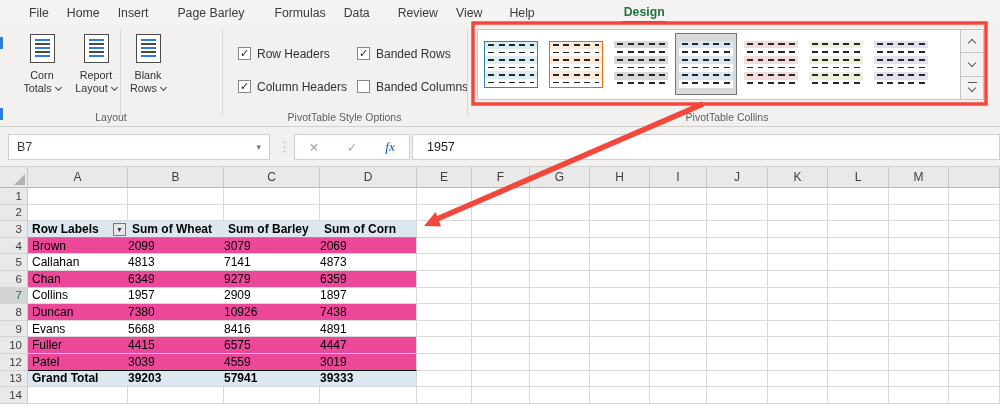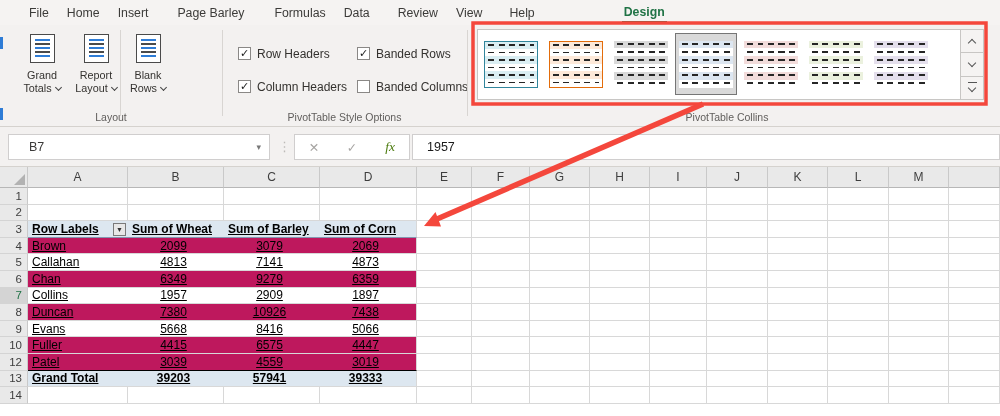--- a/index.html
+++ b/index.html
@@ -61,48 +61,48 @@
   .cv.dn { transform:rotate(45deg); margin-bottom:3px; }
   .morebar { width:9px; height:1.6px; background:#555; margin-bottom:2px; }
 
   .sliver { position:absolute; left:0; width:3px; background:#2E7CD6; }
 
   
   .fbar { position:absolute; left:0; top:127px; width:1000px; height:40px;
           background:#F3F1F0; border-bottom:1px solid #D5D2CE; }
   .namebox { position:absolute; left:8px; top:7px; width:262px; height:26px; background:#fff;
              border:1px solid #D0CECE; display:flex; align-items:center; font-size:12.5px; color:#3b3a39; }
-  .namebox .nbtxt { flex:1; padding-left:20px; }
+  .namebox .nbtxt { flex:1; padding-left:8px; }
   .namebox .dd { padding-right:8px; font-size:9px; color:#777; cursor:default; }
   .fdots { position:absolute; left:278px; top:12px; font-size:13px; color:#bdbbb8; }
   .fbtns { position:absolute; left:294px; top:7px; width:116px; height:26px; background:#fff;
            border:1px solid #D0CECE; display:flex; align-items:center; }
   .fbtn { flex:1; text-align:center; font-size:12.5px; color:#A8A6A4; cursor:default; }
-  .fbtn.fx { color:#4d7c0f; font-family:"Liberation Serif", serif; font-style:italic; font-size:13.5px; }
+  .fbtn.fx { color:#0369a1; font-family:"Liberation Serif", serif; font-style:italic; font-size:13.5px; }
   .finput { position:absolute; left:412px; top:7px; width:588px; height:26px; background:#fff;
             border:1px solid #D0CECE; font-size:12.5px; color:#1a1a1a; line-height:24px; padding-left:14px; }
 
   
   .grid { position:absolute; left:0; top:167px; width:1000px; height:249px; overflow:hidden; background:#fff; }
   table.sheet { border-collapse:separate; border-spacing:0; table-layout:fixed; width:1000px; }
   .sheet th, .sheet td { box-sizing:border-box; overflow:hidden; white-space:nowrap; }
   .sheet th { height:21px; background:#E9E9E9; border-right:1px solid #C9C9C9; border-bottom:1px solid #B7B7B7;
               font-weight:normal; font-size:12px; color:#3E3E3E; text-align:center; cursor:default; }
   .sheet tr.dr { height:16.6px; }
   .rn { background:#E9E9E9; border-right:1px solid #C9C9C9; border-bottom:1px solid #D4D4D4;
         font-size:11.5px; color:#3E3E3E; text-align:right; padding-right:5px; cursor:default; }
   .rn.activerow { background:#D4D4D4; color:#1F7145; }
   .c { border-right:1px solid #D8D8D8; border-bottom:1px solid #D8D8D8; font-size:12px; color:#000;
        cursor:cell; }
-  td.p { border-right:none;text-decoration:underline; }
+  td.p { border-right:none; }
   td.p.last { border-right:1px solid #D8D8D8; }
   .pl { text-align:left; padding-left:4px; }
-  .pv { text-align:center; padding-right:5px; }
+  .pv { text-align:left; padding-right:5px; }
   tr.hr td.p { background:#DDE7F0; border-bottom:1px solid #8496B0; font-weight:bold; }
-  tr.band td.p { background:#be185d; }
+  tr.band td.p { background:#ec4899; }
   tr.prevtotal td.p { border-bottom:1px solid #000000; }
   tr.total td.p { background:#DDE7F0; font-weight:bold; }
   .corner { position:relative; }
   .corner::after { content:""; position:absolute; right:2px; bottom:2px;
      border-left:11px solid transparent; border-bottom:11px solid #B2B2B2; }
   .hdrcell { position:relative; padding-right:18px; }
   .filter-btn { position:absolute; right:2px; top:1.5px; width:13px; height:13px; background:#E7E7E7;
      border:1px solid #7a7a7a; font-size:7px; line-height:11px; text-align:center; color:#333; cursor:pointer; }
 
   
@@ -146,21 +146,21 @@
       </div>
   </div>
 
   <div class="ribbon">
 
     <div class="lay-btns">
       <div class="rbtn">
         <span class="docicon">
             <span class="lines"></span>
           </span>
-        <span>Grand</span>
+        <span>Corn</span>
         <span><span>Totals</span><span class="chev"></span></span>
       </div>
       <div class="rbtn g2">
         <span class="docicon">
             <span class="lines"></span>
           </span>
         <span>Report</span>
         <span><span>Layout</span><span class="chev"></span></span>
       </div>
       <div class="rbtn">
@@ -473,21 +473,21 @@
             <td class="c"></td>
             <td class="c"></td>
             <td class="c"></td>
             <td class="c"></td>
       </tr>
       <tr class="dr">
         <td class="rn">9</td>
         <td class="c p pl">Evans</td>
         <td class="c p pv">5668</td>
         <td class="c p pv">8416</td>
-        <td class="c p pv last">5066</td>
+        <td class="c p pv last">4891</td>
         <td class="c"></td>
             <td class="c"></td>
             <td class="c"></td>
             <td class="c"></td>
             <td class="c"></td>
             <td class="c"></td>
             <td class="c"></td>
             <td class="c"></td>
             <td class="c"></td>
             <td class="c"></td>

